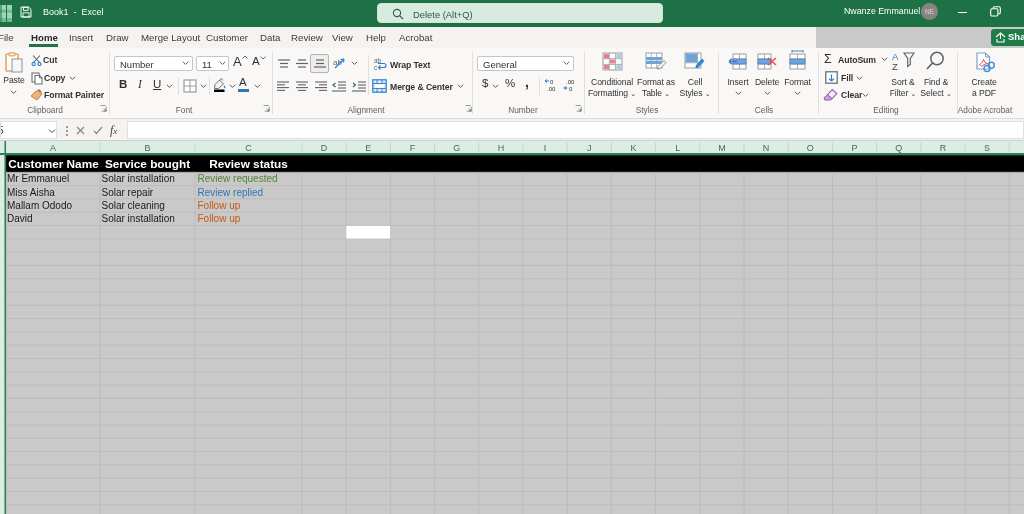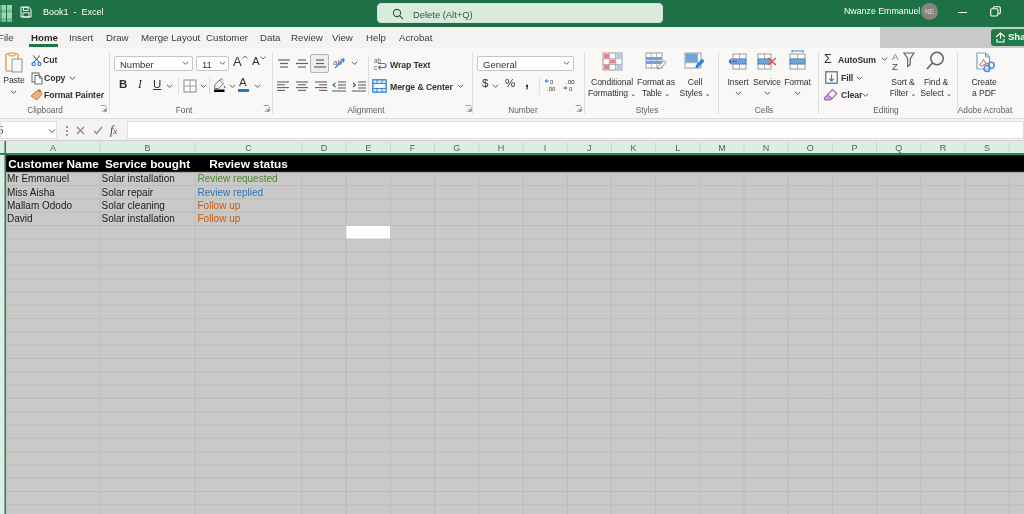--- a/index.html
+++ b/index.html
@@ -8,21 +8,21 @@
 .abs { position:absolute; }
 
 
 #titlebar { left:0; top:0; width:1024px; height:27px; background:#1e7145; }
 #titlebar .ttext { position:absolute; color:#fff; font-size:9px; }
 #searchbox { position:absolute; left:377px; top:3px; width:286px; height:20px; background:#d9eadf; border:1px solid #cfe3d6; border-radius:4px; }
 #searchbox .stext { position:absolute; left:35px; top:5px; font-size:9.4px; color:#2c5a40; }
 #avatar { position:absolute; left:921px; top:3px; width:17px; height:17px; border-radius:50%; background:#8a8480; color:#dddbd9; font-size:6.5px; text-align:center; line-height:17px; }
 
 
-#menurow { left:0; top:27px; width:880px; height:21px; background:#f4f3f2; }
+#menurow { left:0; top:27px; width:816px; height:21px; background:#f4f3f2; }
 .tab { position:absolute; top:5px; font-size:9.7px; color:#3b3a39; white-space:nowrap; }
 .tab.home { font-weight:bold; color:#2b2a29; }
 #homeline { position:absolute; left:29px; top:17px; width:29px; height:2.5px; background:#217346; }
 #sharebtn { position:absolute; left:991px; top:2px; width:40px; height:16.5px; background:#1f7c48; border-radius:3px; color:#fff; font-size:9.5px; font-weight:bold; padding-left:17px; line-height:16.5px; }
 
 
 #ribbon { left:0; top:48px; width:1024px; height:71px; background:#f9f8f7; border-bottom:1px solid #dedcda; }
 .gsep { position:absolute; top:4px; width:1px; height:62px; background:#e1dfdd; }
 .glabel { position:absolute; top:57px; font-size:8.3px; color:#605e5c; text-align:center; white-space:nowrap; transform:translateX(-50%); }
 .rtext { position:absolute; font-size:8.7px; letter-spacing:-0.1px; color:#323130; white-space:nowrap;font-weight:bold; }
@@ -347,21 +347,21 @@
         <path d="M1 0.5 L4 3.5 L7 0.5" fill="none" stroke="#444" stroke-width="1"></path>
       </svg>
     <svg class="abs" style="left:757px;top:5px" width="20" height="17" viewBox="0 0 20 17">
 <rect x="1" y="1" width="13" height="15" fill="#fff" stroke="#9b9b9b" stroke-width="1"></rect>
 <line x1="1" y1="6" x2="14" y2="6" stroke="#9b9b9b" stroke-width="0.8"></line>
 <line x1="1" y1="11" x2="14" y2="11" stroke="#9b9b9b" stroke-width="0.8"></line>
 <line x1="7.5" y1="1" x2="7.5" y2="16" stroke="#9b9b9b" stroke-width="0.8"></line>
 <rect x="1" y="6" width="13" height="5" fill="#6fa3dc" stroke="#4a7fc1" stroke-width="0.8"></rect>
 <path d="M11 5 L19 12 M19 5 L11 12" stroke="#e05252" stroke-width="1.6" fill="none"></path>
 </svg>
-    <div class="rsmall" style="left:767px;top:29px;">Service</div>
+    <div class="rsmall" style="left:767px;top:29px;">Delete</div>
     <svg class="chev" style="left:763.5px;top:42.5px" viewBox="0 0 8 5">
         <path d="M1 0.5 L4 3.5 L7 0.5" fill="none" stroke="#444" stroke-width="1"></path>
       </svg>
     <svg class="abs" style="left:788px;top:2px" width="19" height="20" viewBox="0 0 19 20">
 <path d="M4 1 L15 1 M4 0 L4 2.5 M15 0 L15 2.5" stroke="#2b7cd3" stroke-width="0.9" fill="none"></path>
 <rect x="2" y="4" width="15" height="15" fill="#fff" stroke="#9b9b9b" stroke-width="1"></rect>
 <line x1="2" y1="9" x2="17" y2="9" stroke="#9b9b9b" stroke-width="0.8"></line>
 <line x1="2" y1="14" x2="17" y2="14" stroke="#9b9b9b" stroke-width="0.8"></line>
 <line x1="9.5" y1="4" x2="9.5" y2="19" stroke="#9b9b9b" stroke-width="0.8"></line>
 <rect x="2" y="9" width="15" height="5" fill="#6fa3dc" stroke="#4a7fc1" stroke-width="0.8"></rect>

